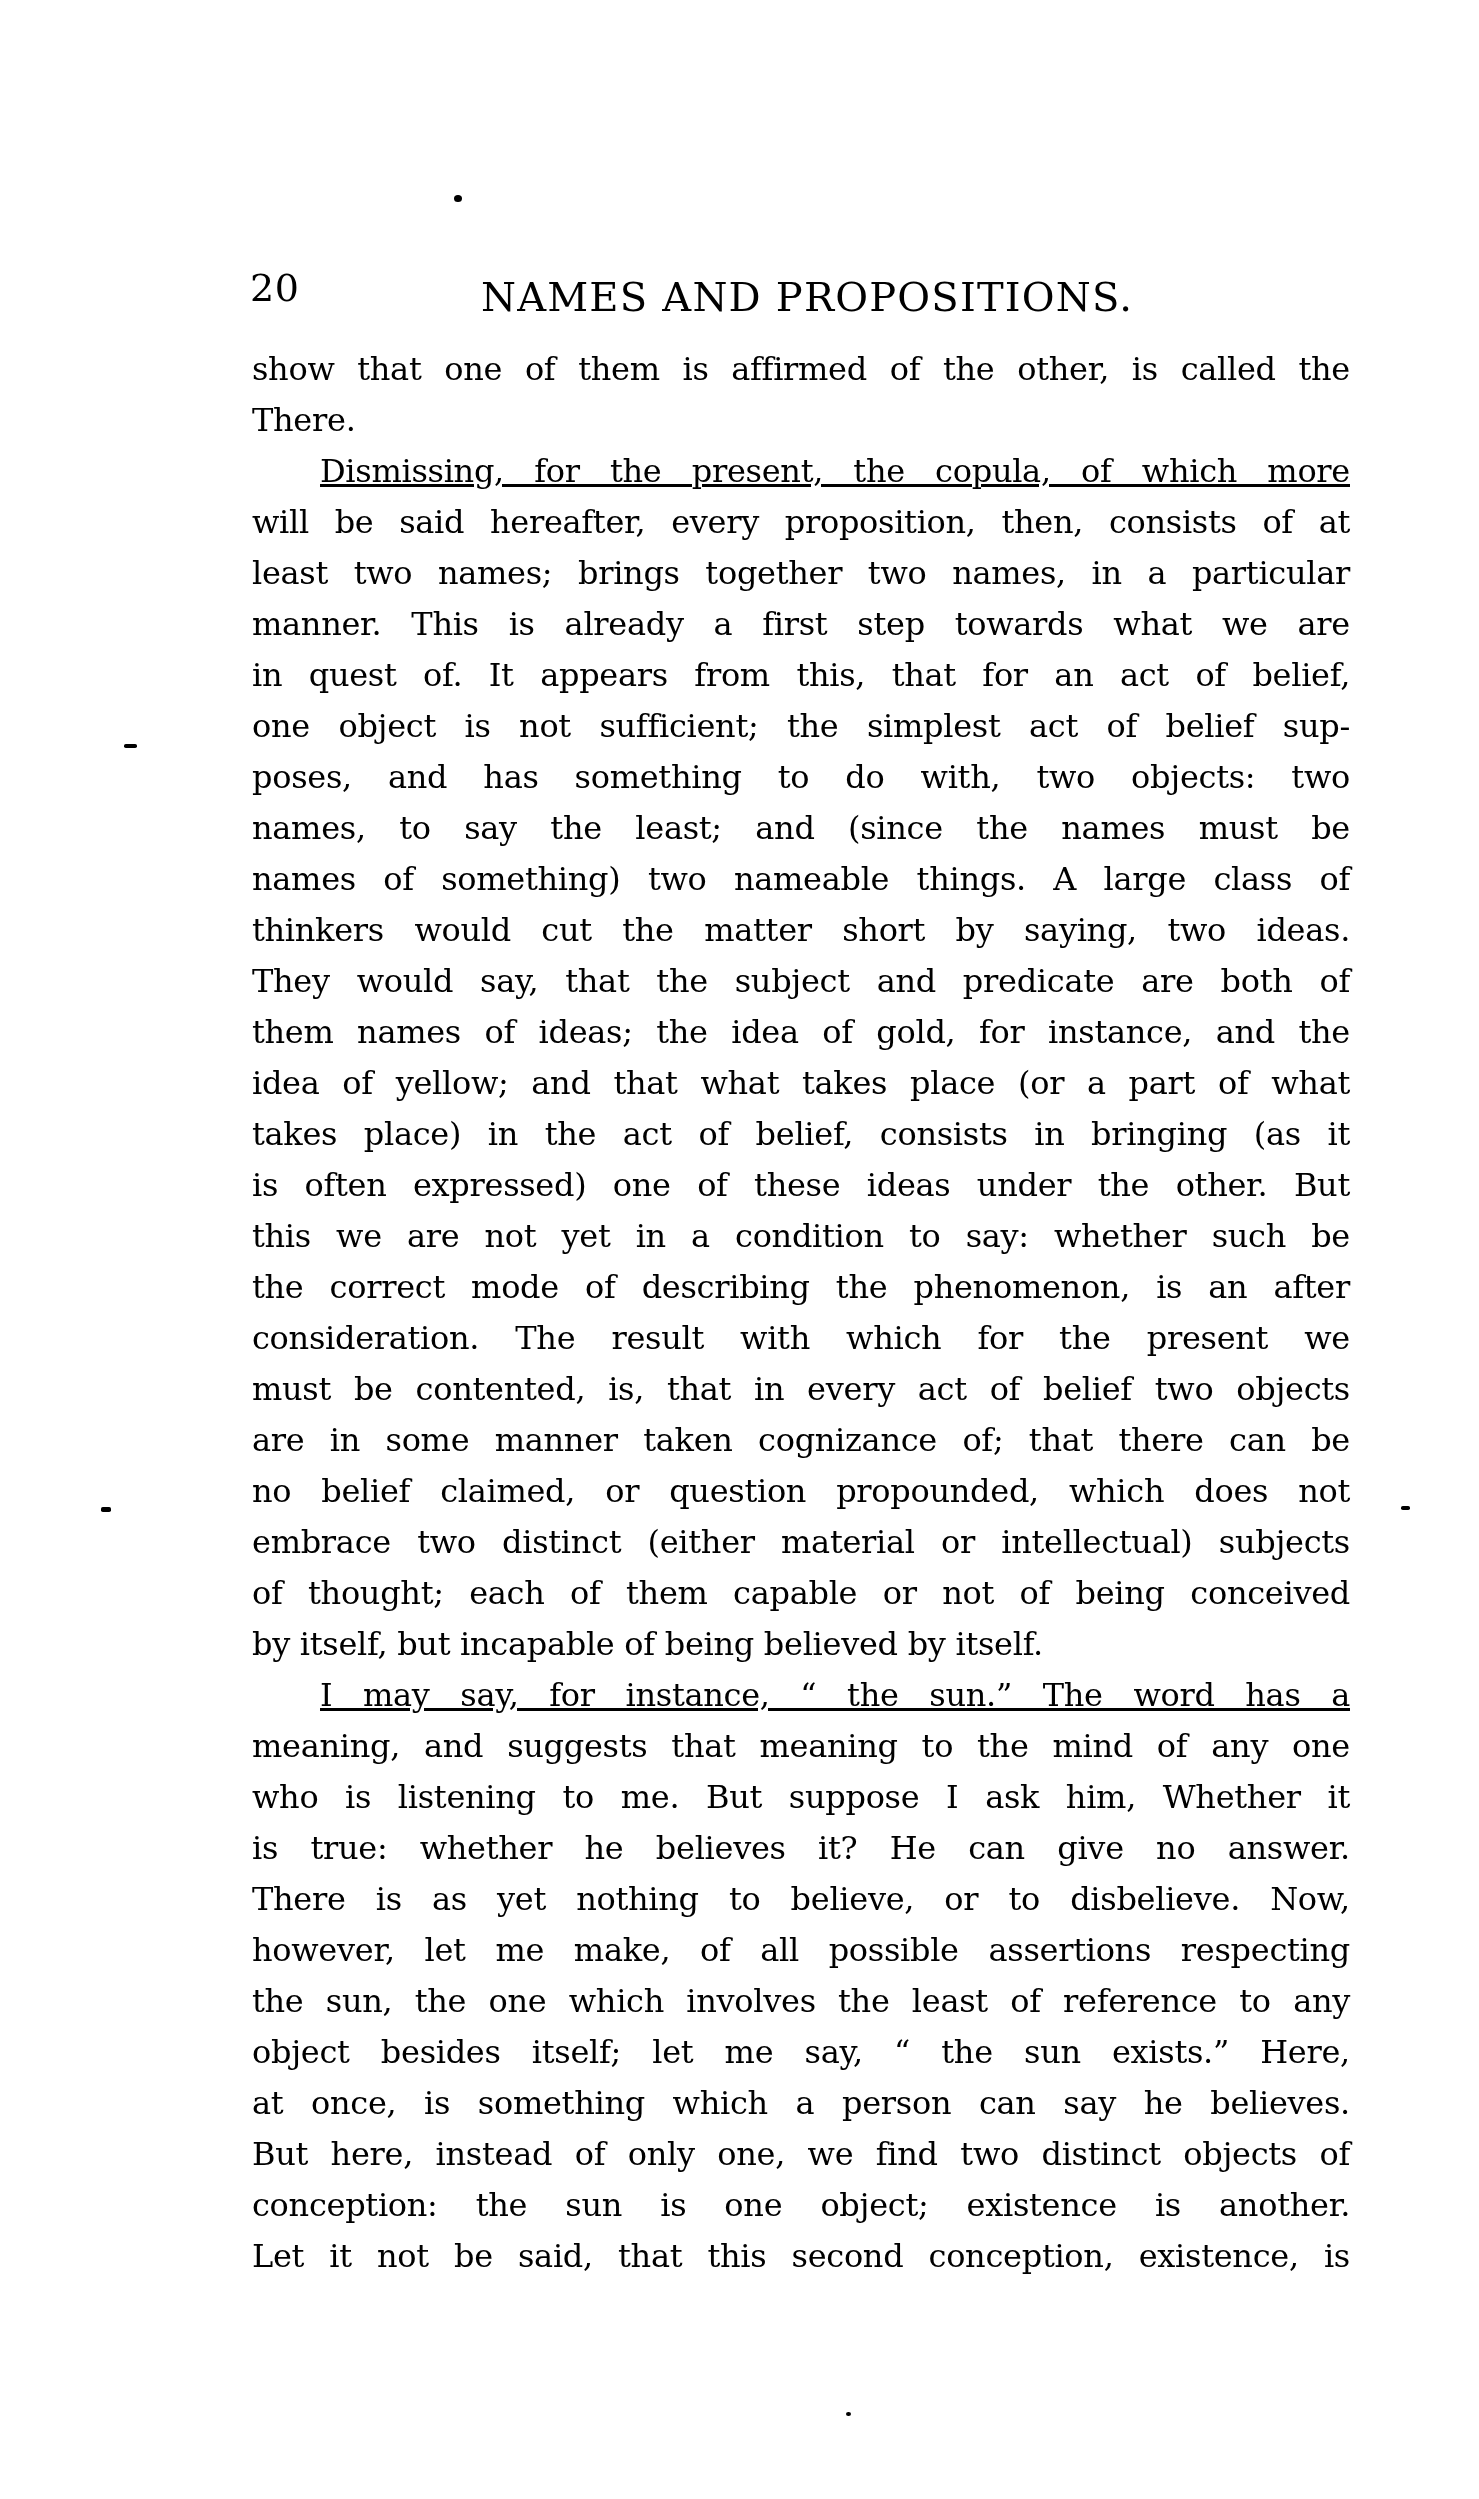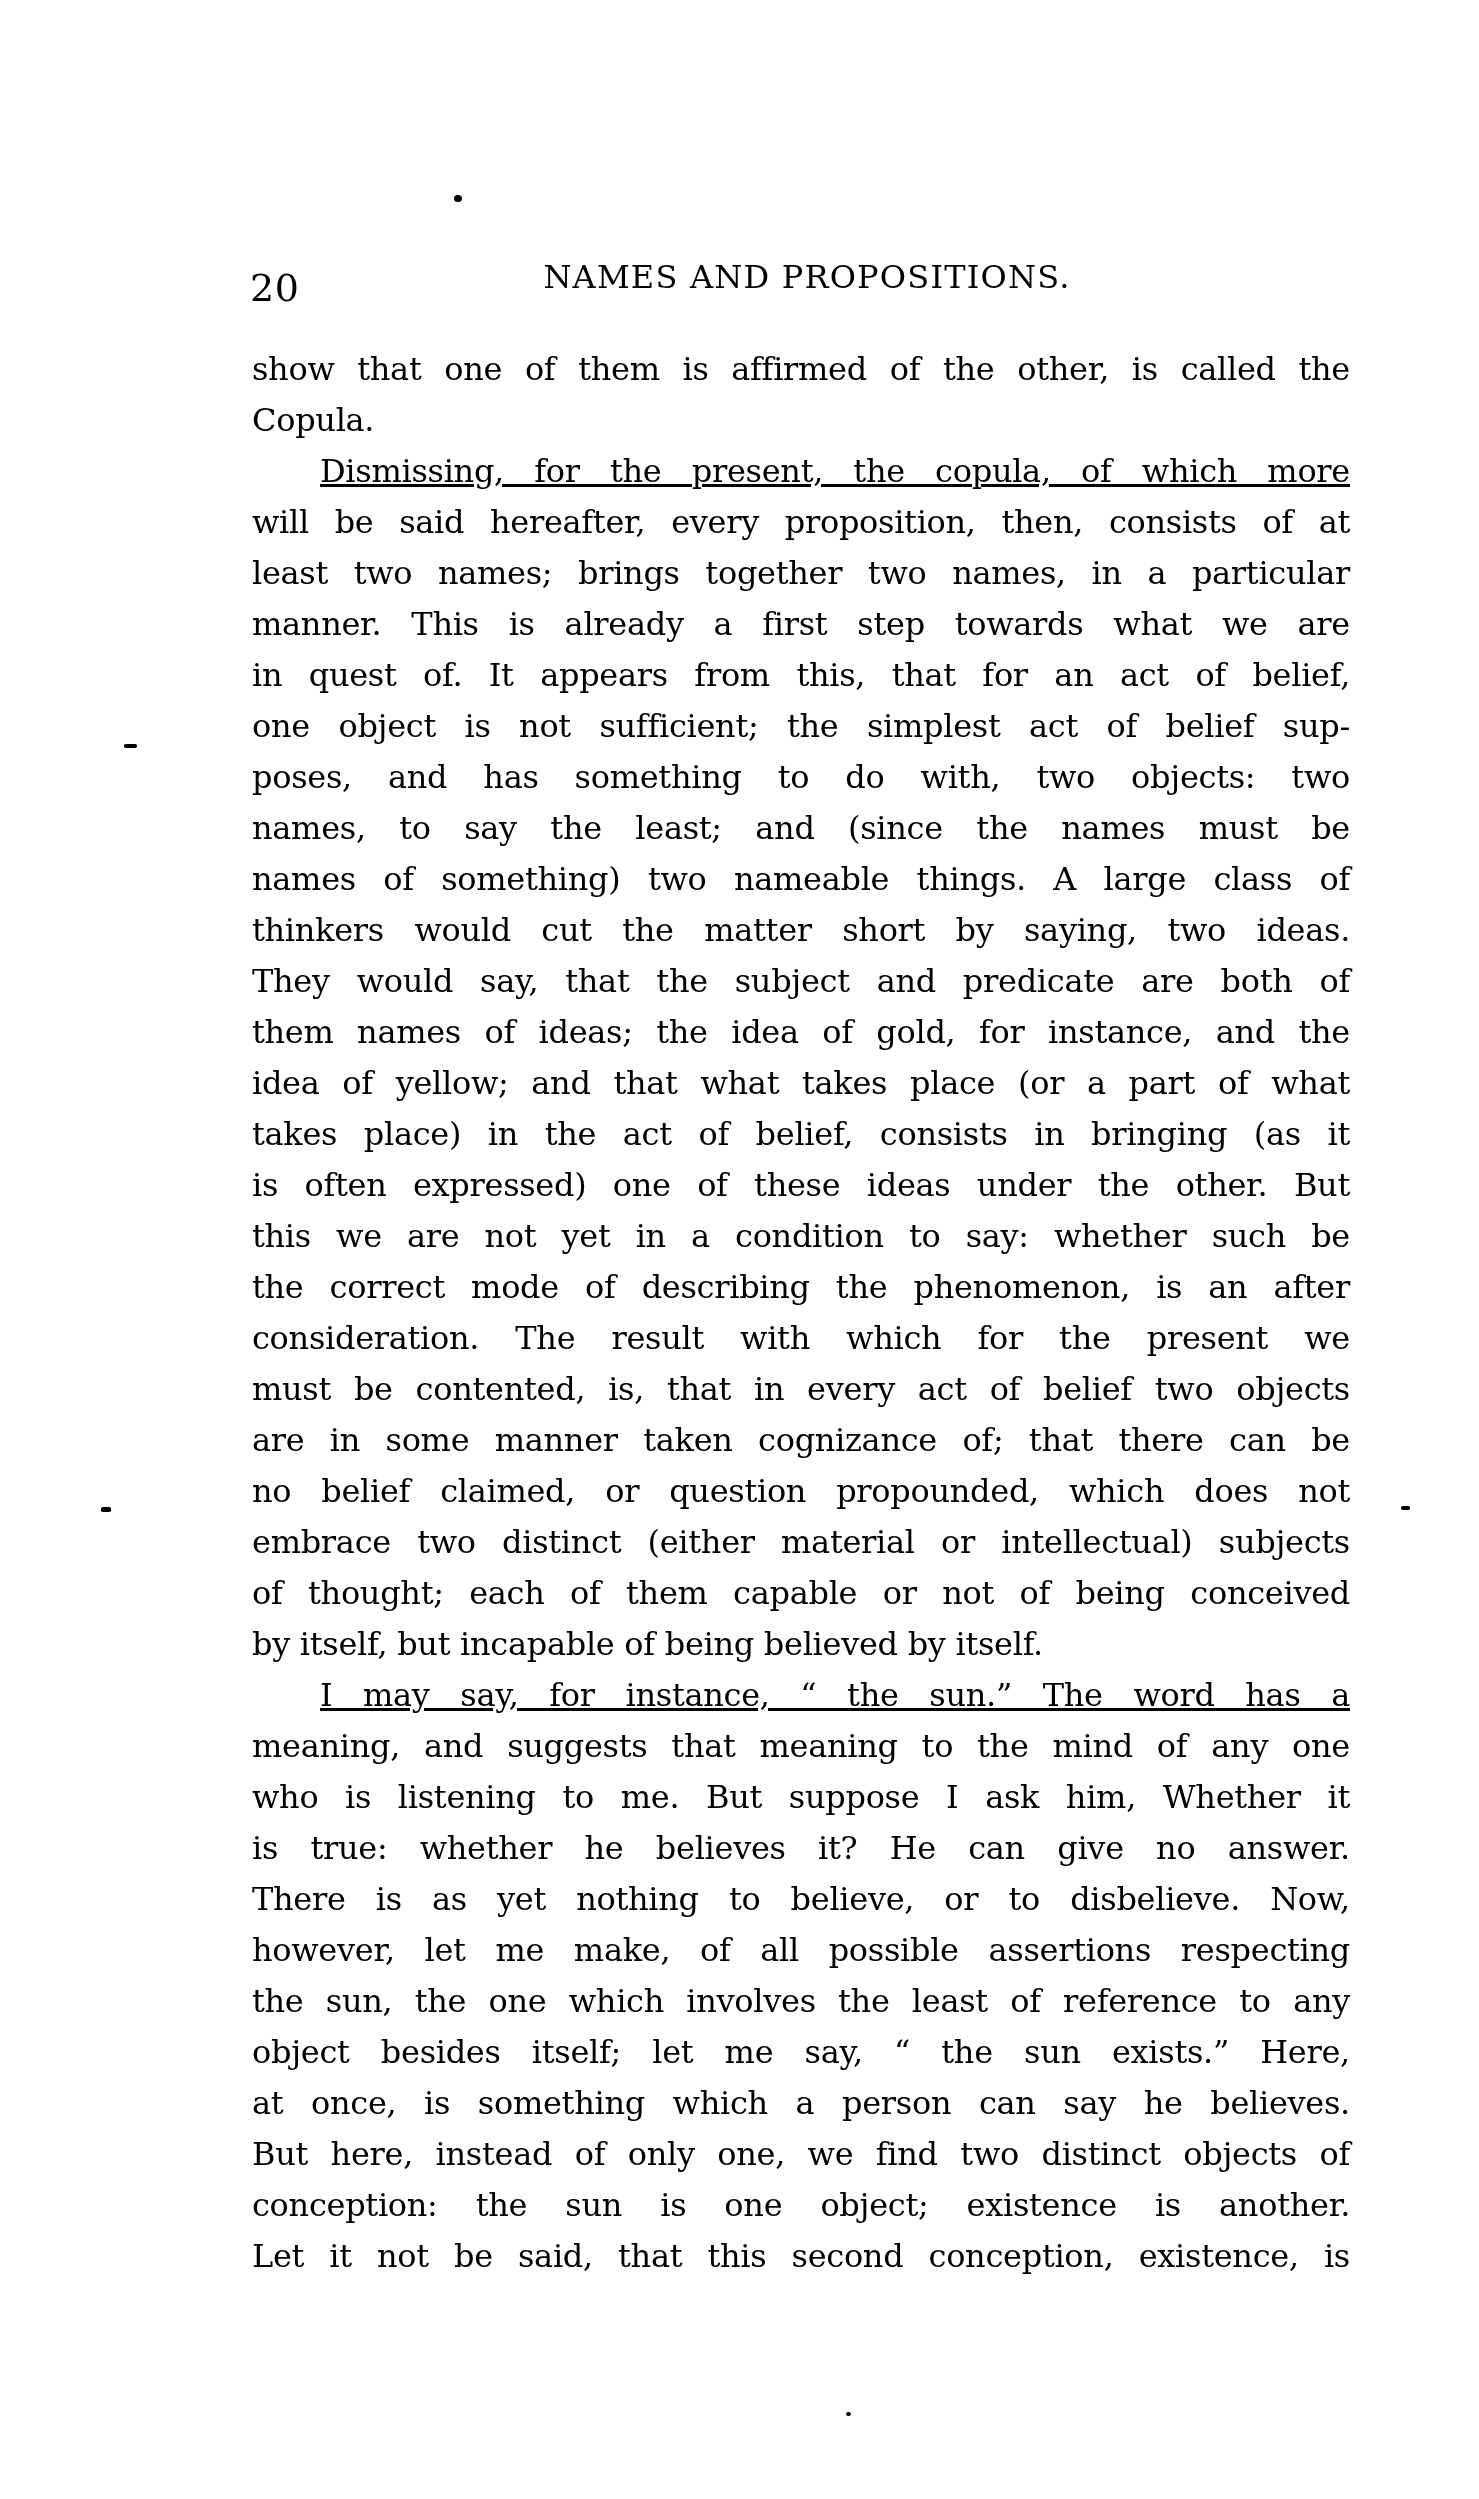--- a/index.html
+++ b/index.html
@@ -17,23 +17,23 @@
     position: absolute;
     left: 250px;
     top: 223px;
     font-size: 38px;
     line-height: 1;
     letter-spacing: 0.6px;
   }
   .running-head {
     position: absolute;
     left: 807px;
-    top: 215px;
+    top: 231px;
     transform: translateX(-50%);
-    font-size: 32px;
+    font-size: 40px;
     line-height: 1;
     letter-spacing: 1.2px;
     white-space: nowrap;
   }
   .body-text {
     position: absolute;
     left: 252px;
     top: 298px;
     width: 1098px;
   }
@@ -60,21 +60,21 @@
   }
 </style>
 </head>
 <body>
 
 <div class="page">
   <div class="page-number">20</div>
   <div class="running-head">NAMES AND PROPOSITIONS.</div>
   <div class="body-text">
       <div class="line"><span>show that one of them is affirmed of the other, is called the</span></div>
-      <div class="line endline"><span>Copula.</span></div>
+      <div class="line endline"><span>There.</span></div>
       <div class="line indent"><span>Dismissing, for the present, the copula, of which more</span></div>
       <div class="line"><span>will be said hereafter, every proposition, then, consists of at</span></div>
       <div class="line"><span>least two names; brings together two names, in a particular</span></div>
       <div class="line"><span>manner. This is already a first step towards what we are</span></div>
       <div class="line"><span>in quest of. It appears from this, that for an act of belief,</span></div>
       <div class="line"><span class="it">one</span><span> object is not sufficient; the simplest act of belief sup-</span></div>
       <div class="line"><span>poses, and has something to do with, </span><span class="it">two</span><span> objects: two</span></div>
       <div class="line"><span>names, to say the least; and (since the names must be</span></div>
       <div class="line"><span>names of something) two </span><span class="it">nameable things.</span><span> A large class of</span></div>
       <div class="line"><span>thinkers would cut the matter short by saying, two </span><span class="it">ideas.</span></div>

